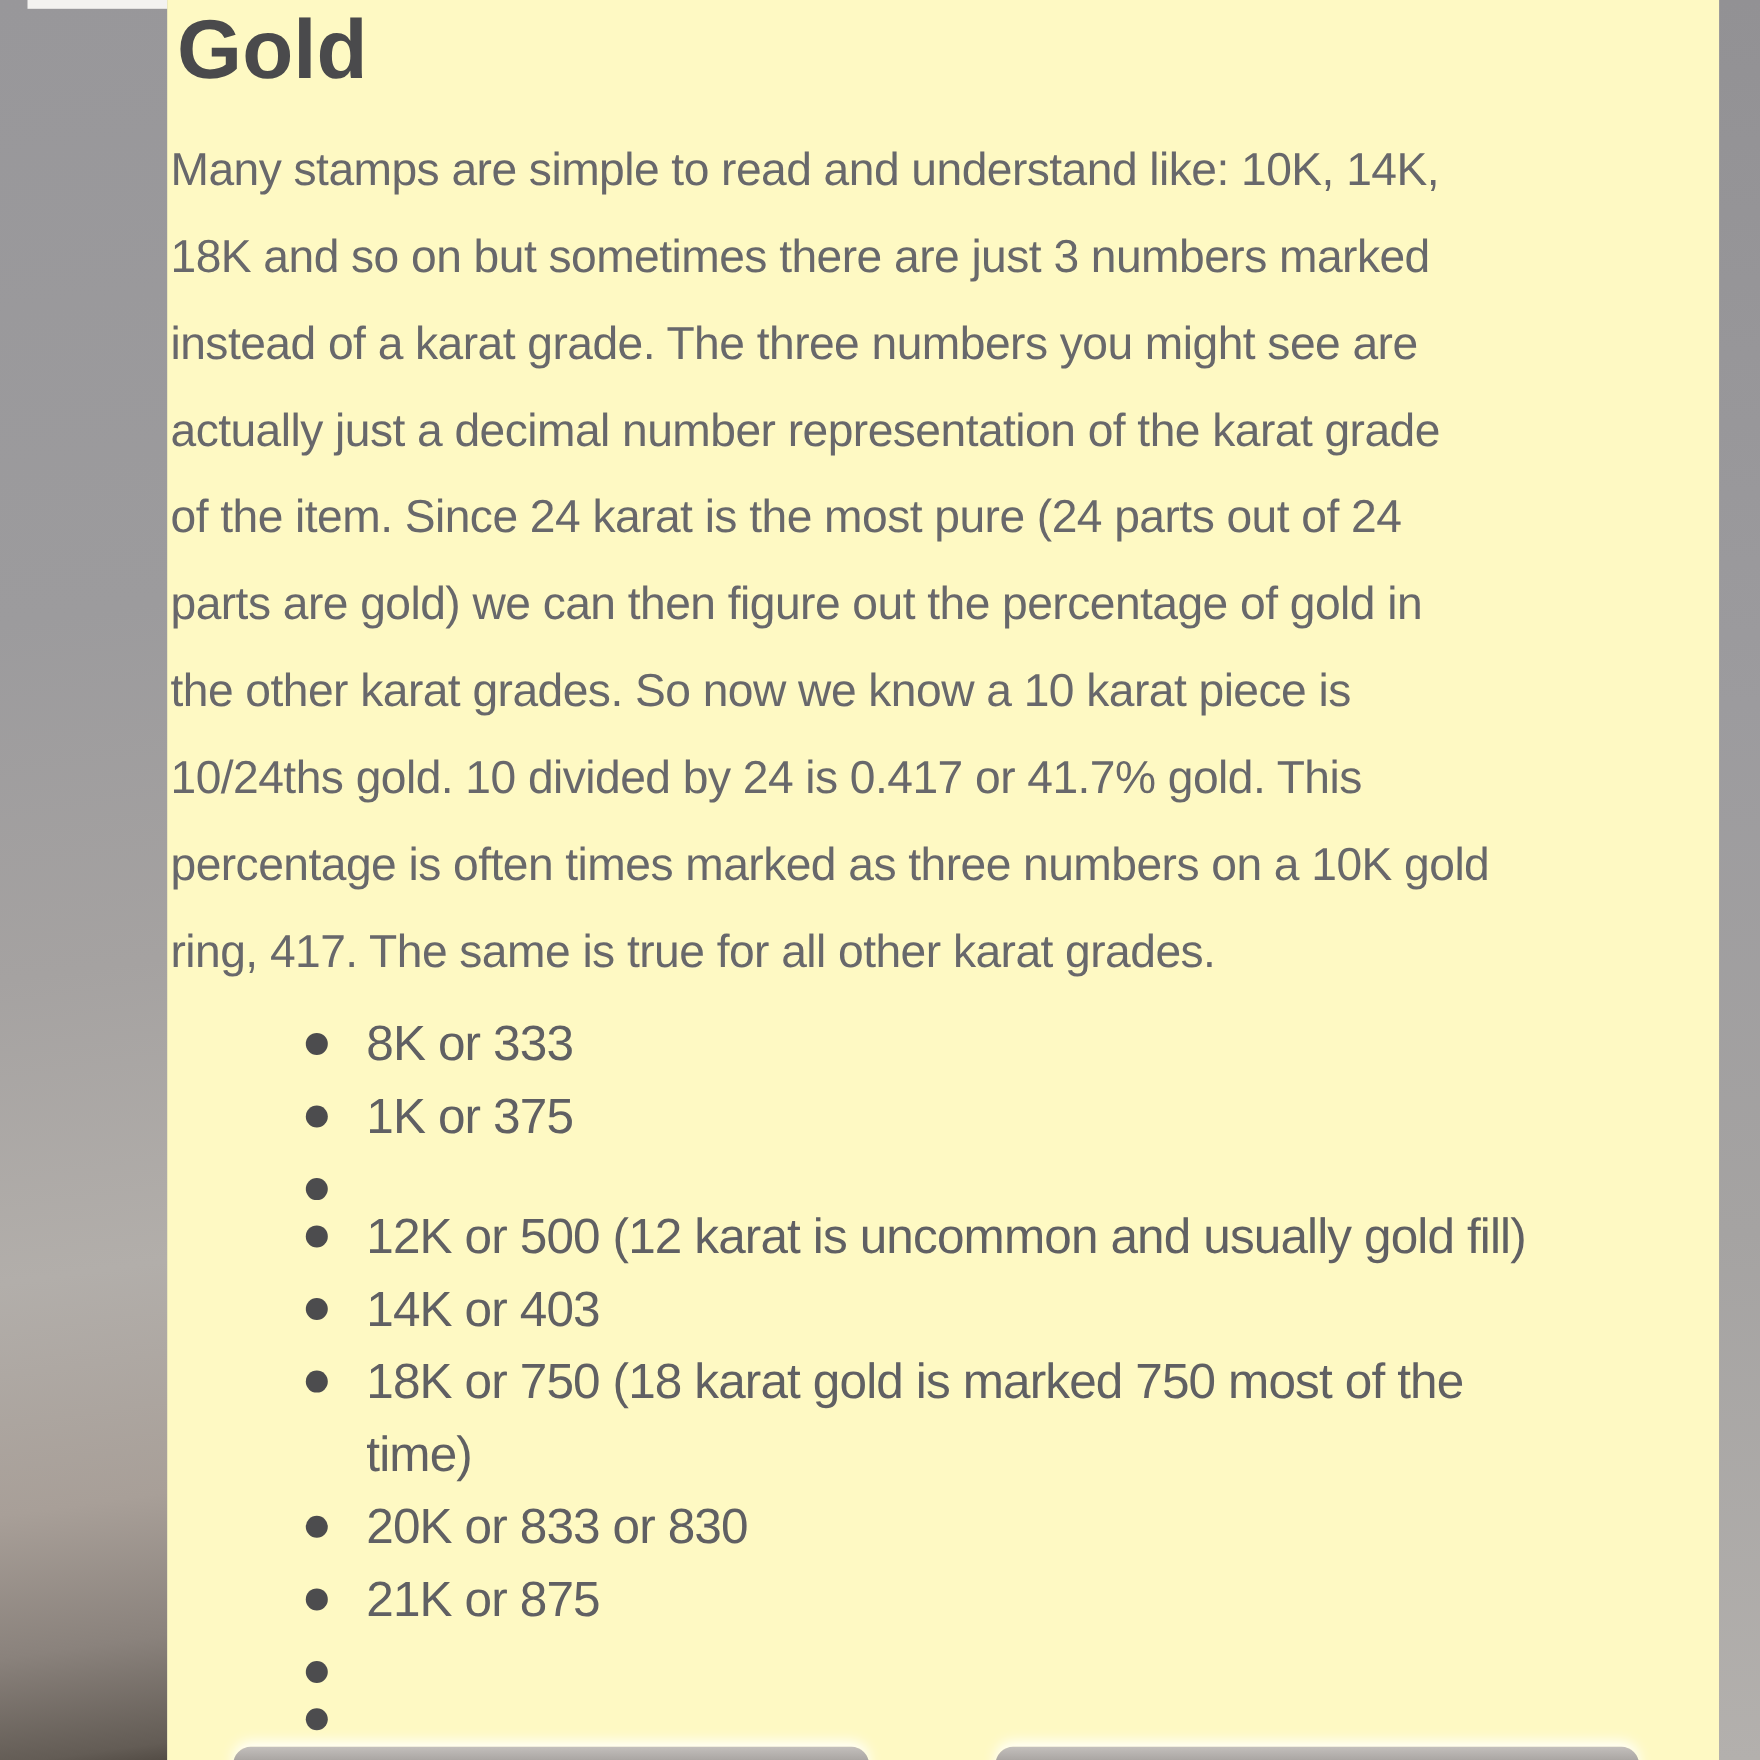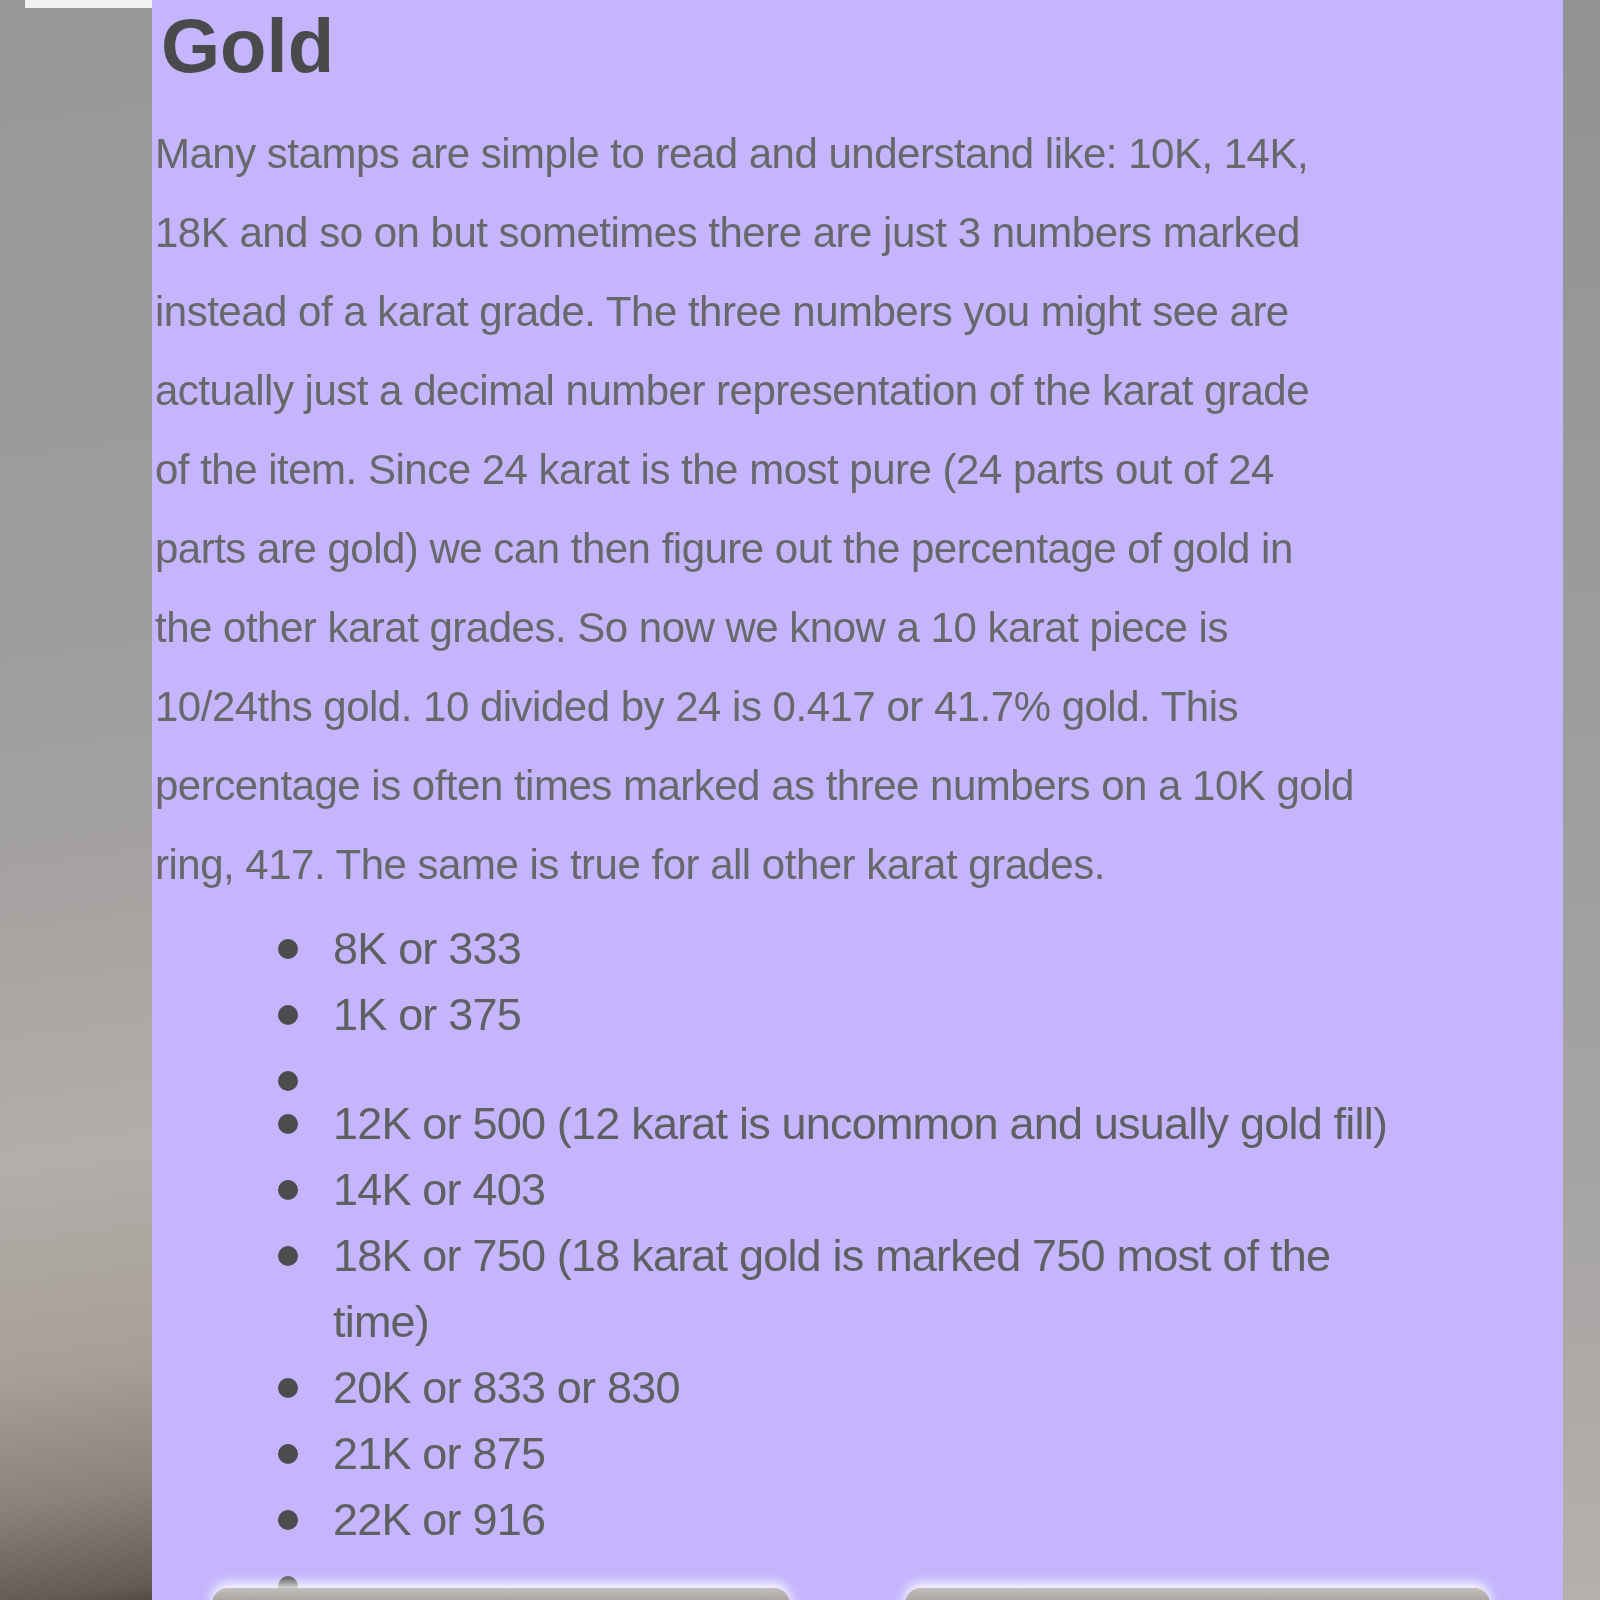--- a/index.html
+++ b/index.html
@@ -16,21 +16,21 @@
   .top-sliver{
     position:absolute;left:25px;top:0;width:127px;height:8px;background:#f3f2f0;
   }
   .bg-right{
     position:absolute;right:0;top:0;width:37px;height:1600px;
     background:linear-gradient(180deg,#929194 0%, #9c9b9e 40%, #a5a3a2 70%, #b3b0ad 100%);
   }
   
   .page{
     position:absolute;left:152px;top:0;width:1411px;height:1600px;
-    background:#c4b5fd;overflow:hidden;
+    background:#fef9c3;overflow:hidden;
   }
   .page h1{
     margin:0;padding:8px 0 0 9px;
     font-size:76px;line-height:76px;font-weight:bold;
     color:#4a4a4c;letter-spacing:0px;
   }
   .intro{
     margin:30px 0 0 0;padding:0 0 0 3px;
     font-size:42px;line-height:79px;letter-spacing:-0.5px;
     color:#68686b;white-space:pre-line;
@@ -105,21 +105,20 @@
     <li>
       <span class="dot"></span>
       <span class="li-text">20K or 833 or 830</span>
     </li>
     <li>
       <span class="dot"></span>
       <span class="li-text">21K or 875</span>
     </li>
     <li>
       <span class="dot"></span>
-      <span class="li-text">22K or 916</span>
     </li>
     <li>
       <span class="dot"></span>
     </li>
     <li>
       <span class="dot"></span>
       <span class="li-text">24K or 999 or 9999</span>
     </li>
   </ul>
 

